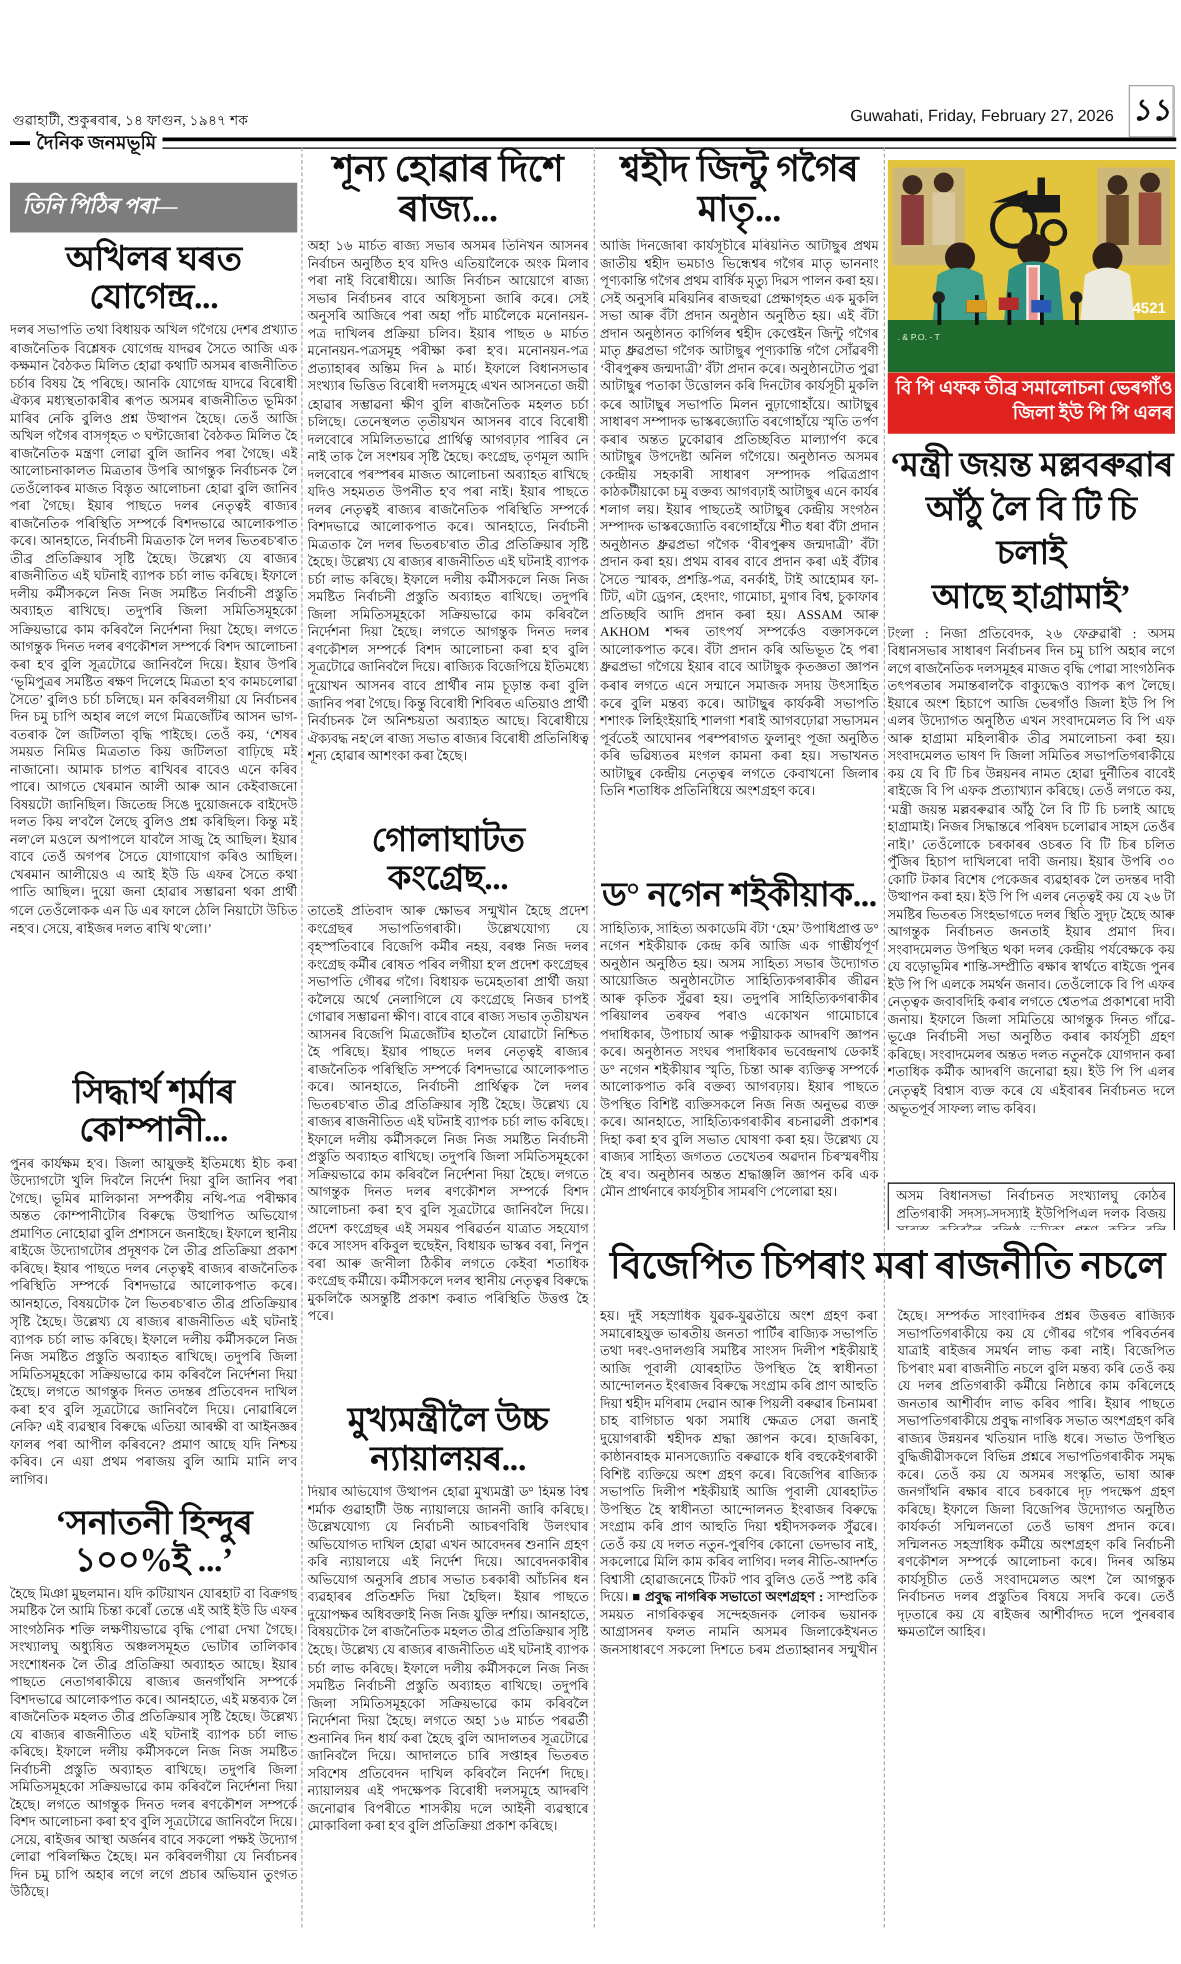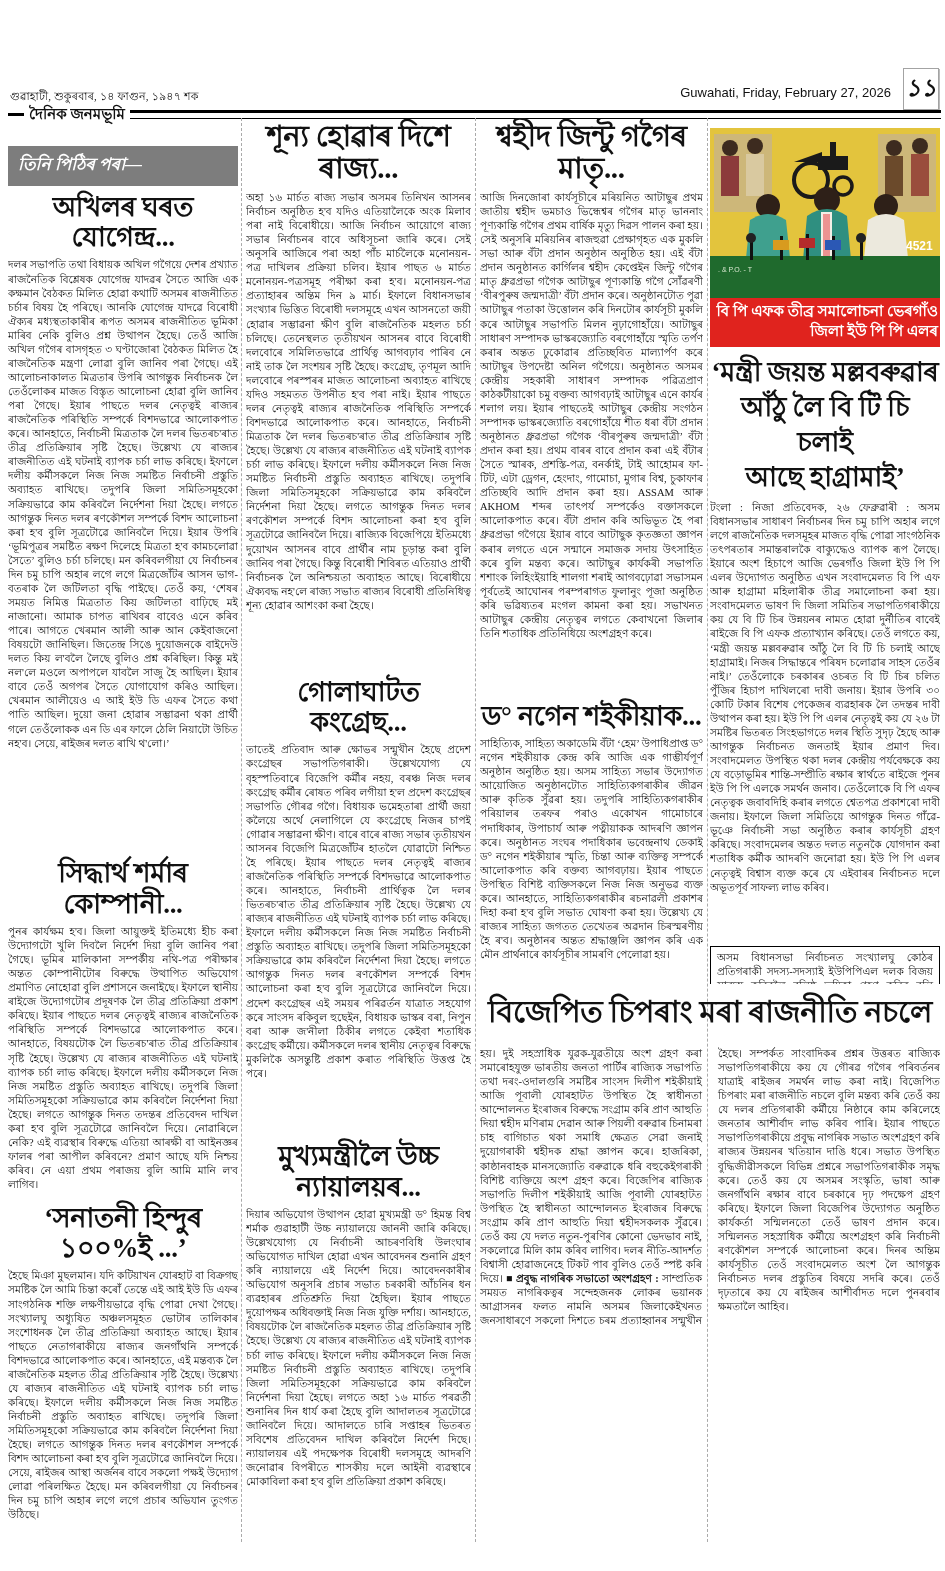--- a/index.html
+++ b/index.html
@@ -56,21 +56,21 @@
   <div class="body" style="height:592px;">দলৰ সভাপতি তথা বিধায়ক অখিল গগৈয়ে দেশৰ প্ৰখ্যাত ৰাজনৈতিক বিশ্লেষক যোগেন্দ্ৰ যাদৱৰ সৈতে আজি এক কক্ষমান বৈঠকত মিলিত হোৱা কথাটি অসমৰ ৰাজনীতিত চৰ্চাৰ বিষয় হৈ পৰিছে। আনকি যোগেন্দ্ৰ যাদৱে বিৰোধী ঐক্যৰ মধ্যস্থতাকাৰীৰ ৰূপত অসমৰ ৰাজনীতিত ভূমিকা মাৰিব নেকি বুলিও প্ৰশ্ন উত্থাপন হৈছে। তেওঁ আজি অখিল গগৈৰ বাসগৃহত ৩ ঘণ্টাজোৰা বৈঠকত মিলিত হৈ ৰাজনৈতিক মন্ত্ৰণা লোৱা বুলি জানিব পৰা গৈছে। এই আলোচনাকালত মিত্ৰতাৰ উপৰি আগন্তুক নিৰ্বাচনক লৈ তেওঁলোকৰ মাজত বিস্তৃত আলোচনা হোৱা বুলি জানিব পৰা গৈছে। ইয়াৰ পাছতে দলৰ নেতৃত্বই ৰাজ্যৰ ৰাজনৈতিক পৰিস্থিতি সম্পৰ্কে বিশদভাৱে আলোকপাত কৰে। আনহাতে, নিৰ্বাচনী মিত্ৰতাক লৈ দলৰ ভিতৰচ'ৰাত তীব্ৰ প্ৰতিক্ৰিয়াৰ সৃষ্টি হৈছে। উল্লেখ্য যে ৰাজ্যৰ ৰাজনীতিত এই ঘটনাই ব্যাপক চৰ্চা লাভ কৰিছে। ইফালে দলীয় কৰ্মীসকলে নিজ নিজ সমষ্টিত নিৰ্বাচনী প্ৰস্তুতি অব্যাহত ৰাখিছে। তদুপৰি জিলা সমিতিসমূহকো সক্ৰিয়ভাৱে কাম কৰিবলৈ নিৰ্দেশনা দিয়া হৈছে। লগতে আগন্তুক দিনত দলৰ ৰণকৌশল সম্পৰ্কে বিশদ আলোচনা কৰা হ'ব বুলি সূত্ৰটোৱে জানিবলৈ দিয়ে। ইয়াৰ উপৰি ‘ভূমিপুত্ৰৰ সমষ্টিত ৰক্ষণ দিলেহে মিত্ৰতা হ'ব কামচলোৱা সৈতে’ বুলিও চৰ্চা চলিছে। মন কৰিবলগীয়া যে নিৰ্বাচনৰ দিন চমু চাপি অহাৰ লগে লগে মিত্ৰজোঁটৰ আসন ভাগ-বতৰাক লৈ জটিলতা বৃদ্ধি পাইছে। তেওঁ কয়, ‘শেষৰ সময়ত নিমিত্ত মিত্ৰতাত কিয় জটিলতা বাঢ়িছে মই নাজানো। আমাক চাপত ৰাখিবৰ বাবেও এনে কৰিব পাৰে। আগতে খেৰমান আলী আৰু আন কেইবাজনো বিষয়টো জানিছিল। জিতেন্দ্ৰ সিঙে দুয়োজনকে বাইদেউ দলত কিয় ল'বলৈ লৈছে বুলিও প্ৰশ্ন কৰিছিল। কিন্তু মই নল'লে মওলে অপাপলে যাবলৈ সাজু হৈ আছিল। ইয়াৰ বাবে তেওঁ অগপৰ সৈতে যোগাযোগ কৰিও আছিল। খেৰমান আলীয়েও এ আই ইউ ডি এফৰ সৈতে কথা পাতি আছিল। দুয়ো জনা হোৱাৰ সম্ভাৱনা থকা প্ৰাৰ্থী গলে তেওঁলোকক এন ডি এৰ ফালে ঠেলি নিয়াটো উচিত নহ'ব। সেয়ে, ৰাইজৰ দলত ৰাখি থ'লো।’</div>
   <h2 class="headline h-27" style="margin-top:8px;">সিদ্ধাৰ্থ শৰ্মাৰ কোম্পানী...</h2>
   <div class="body" style="height:268px;">পুনৰ কাৰ্যক্ষম হ'ব। জিলা আয়ুক্তই ইতিমধ্যে হীচ কৰা উদ্যোগটো খুলি দিবলৈ নিৰ্দেশ দিয়া বুলি জানিব পৰা গৈছে। ভূমিৰ মালিকানা সম্পৰ্কীয় নথি-পত্ৰ পৰীক্ষাৰ অন্তত কোম্পানীটোৰ বিৰুদ্ধে উত্থাপিত অভিযোগ প্ৰমাণিত নোহোৱা বুলি প্ৰশাসনে জনাইছে। ইফালে স্থানীয় ৰাইজে উদ্যোগটোৰ প্ৰদূষণক লৈ তীব্ৰ প্ৰতিক্ৰিয়া প্ৰকাশ কৰিছে। ইয়াৰ পাছতে দলৰ নেতৃত্বই ৰাজ্যৰ ৰাজনৈতিক পৰিস্থিতি সম্পৰ্কে বিশদভাৱে আলোকপাত কৰে। আনহাতে, বিষয়টোক লৈ ভিতৰচ'ৰাত তীব্ৰ প্ৰতিক্ৰিয়াৰ সৃষ্টি হৈছে। উল্লেখ্য যে ৰাজ্যৰ ৰাজনীতিত এই ঘটনাই ব্যাপক চৰ্চা লাভ কৰিছে। ইফালে দলীয় কৰ্মীসকলে নিজ নিজ সমষ্টিত প্ৰস্তুতি অব্যাহত ৰাখিছে। তদুপৰি জিলা সমিতিসমূহকো সক্ৰিয়ভাৱে কাম কৰিবলৈ নিৰ্দেশনা দিয়া হৈছে। লগতে আগন্তুক দিনত তদন্তৰ প্ৰতিবেদন দাখিল কৰা হ'ব বুলি সূত্ৰটোৱে জানিবলৈ দিয়ে। নোৱাৰিলে নেকি? এই ব্যৱস্থাৰ বিৰুদ্ধে এতিয়া আৰক্ষী বা আইনজ্ঞৰ ফালৰ পৰা আপীল কৰিবনে? প্ৰমাণ আছে যদি নিশ্চয় কৰিব। নে এয়া প্ৰথম পৰাজয় বুলি আমি মানি ল'ব লাগিব।</div>
   <h2 class="headline h-27" style="margin-top:10px;">‘সনাতনী হিন্দুৰ ১০০%ই ...’</h2>
   <div class="body" style="height:344px;">হৈছে মিঞা মুছলমান। যদি কটিয়াখন যোৰহাট বা বিক্ৰগছ সমষ্টিক লৈ আমি চিন্তা কৰোঁ তেন্তে এই আই ইউ ডি এফৰ সাংগঠনিক শক্তি লক্ষণীয়ভাৱে বৃদ্ধি পোৱা দেখা গৈছে। সংখ্যালঘু অধ্যুষিত অঞ্চলসমূহত ভোটাৰ তালিকাৰ সংশোধনক লৈ তীব্ৰ প্ৰতিক্ৰিয়া অব্যাহত আছে। ইয়াৰ পাছতে নেতাগৰাকীয়ে ৰাজ্যৰ জনগাঁথনি সম্পৰ্কে বিশদভাৱে আলোকপাত কৰে। আনহাতে, এই মন্তব্যক লৈ ৰাজনৈতিক মহলত তীব্ৰ প্ৰতিক্ৰিয়াৰ সৃষ্টি হৈছে। উল্লেখ্য যে ৰাজ্যৰ ৰাজনীতিত এই ঘটনাই ব্যাপক চৰ্চা লাভ কৰিছে। ইফালে দলীয় কৰ্মীসকলে নিজ নিজ সমষ্টিত নিৰ্বাচনী প্ৰস্তুতি অব্যাহত ৰাখিছে। তদুপৰি জিলা সমিতিসমূহকো সক্ৰিয়ভাৱে কাম কৰিবলৈ নিৰ্দেশনা দিয়া হৈছে। লগতে আগন্তুক দিনত দলৰ ৰণকৌশল সম্পৰ্কে বিশদ আলোচনা কৰা হ'ব বুলি সূত্ৰটোৱে জানিবলৈ দিয়ে। সেয়ে, ৰাইজৰ আস্থা অৰ্জনৰ বাবে সকলো পক্ষই উদ্যোগ লোৱা পৰিলক্ষিত হৈছে। মন কৰিবলগীয়া যে নিৰ্বাচনৰ দিন চমু চাপি অহাৰ লগে লগে প্ৰচাৰ অভিযান তুংগত উঠিছে।</div>
 </div>
 
 <div class="abs col" style="left:246px;top:118px;width:225px;height:1420px;">
   <h2 class="headline h-29">শূন্য হোৱাৰ দিশে ৰাজ্য...</h2>
   <div class="body" style="height:462px;">অহা ১৬ মাৰ্চত ৰাজ্য সভাৰ অসমৰ তিনিখন আসনৰ নিৰ্বাচন অনুষ্ঠিত হ'ব যদিও এতিয়ালৈকে অংক মিলাব পৰা নাই বিৰোধীয়ে। আজি নিৰ্বাচন আয়োগে ৰাজ্য সভাৰ নিৰ্বাচনৰ বাবে অধিসূচনা জাৰি কৰে। সেই অনুসৰি আজিৰে পৰা অহা পাঁচ মাৰ্চলৈকে মনোনয়ন-পত্ৰ দাখিলৰ প্ৰক্ৰিয়া চলিব। ইয়াৰ পাছত ৬ মাৰ্চত মনোনয়ন-পত্ৰসমূহ পৰীক্ষা কৰা হ'ব। মনোনয়ন-পত্ৰ প্ৰত্যাহাৰৰ অন্তিম দিন ৯ মাৰ্চ। ইফালে বিধানসভাৰ সংখ্যাৰ ভিত্তিত বিৰোধী দলসমূহে এখন আসনতো জয়ী হোৱাৰ সম্ভাৱনা ক্ষীণ বুলি ৰাজনৈতিক মহলত চৰ্চা চলিছে। তেনেস্থলত তৃতীয়খন আসনৰ বাবে বিৰোধী দলবোৰে সমিলিতভাৱে প্ৰাৰ্থিত্ব আগবঢ়াব পাৰিব নে নাই তাক লৈ সংশয়ৰ সৃষ্টি হৈছে। কংগ্ৰেছ, তৃণমূল আদি দলবোৰে পৰস্পৰৰ মাজত আলোচনা অব্যাহত ৰাখিছে যদিও সহমতত উপনীত হ'ব পৰা নাই। ইয়াৰ পাছতে দলৰ নেতৃত্বই ৰাজ্যৰ ৰাজনৈতিক পৰিস্থিতি সম্পৰ্কে বিশদভাৱে আলোকপাত কৰে। আনহাতে, নিৰ্বাচনী মিত্ৰতাক লৈ দলৰ ভিতৰচ'ৰাত তীব্ৰ প্ৰতিক্ৰিয়াৰ সৃষ্টি হৈছে। উল্লেখ্য যে ৰাজ্যৰ ৰাজনীতিত এই ঘটনাই ব্যাপক চৰ্চা লাভ কৰিছে। ইফালে দলীয় কৰ্মীসকলে নিজ নিজ সমষ্টিত নিৰ্বাচনী প্ৰস্তুতি অব্যাহত ৰাখিছে। তদুপৰি জিলা সমিতিসমূহকো সক্ৰিয়ভাৱে কাম কৰিবলৈ নিৰ্দেশনা দিয়া হৈছে। লগতে আগন্তুক দিনত দলৰ ৰণকৌশল সম্পৰ্কে বিশদ আলোচনা কৰা হ'ব বুলি সূত্ৰটোৱে জানিবলৈ দিয়ে। ৰাজ্যিক বিজেপিয়ে ইতিমধ্যে দুয়োখন আসনৰ বাবে প্ৰাৰ্থীৰ নাম চূড়ান্ত কৰা বুলি জানিব পৰা গৈছে। কিন্তু বিৰোধী শিবিৰত এতিয়াও প্ৰাৰ্থী নিৰ্বাচনক লৈ অনিশ্চয়তা অব্যাহত আছে। বিৰোধীয়ে ঐক্যবদ্ধ নহ'লে ৰাজ্য সভাত ৰাজ্যৰ বিৰোধী প্ৰতিনিধিত্ব শূন্য হোৱাৰ আশংকা কৰা হৈছে।</div>
-  <h2 class="headline h-27" style="margin-top:24px;">গোলাঘাটত কংগ্ৰেছ...</h2>
+  <h2 class="headline h-27" style="margin-top:4px;">গোলাঘাটত কংগ্ৰেছ...</h2>
   <div class="body" style="height:390px;">তাতেই প্ৰতিবাদ আৰু ক্ষোভৰ সন্মুখীন হৈছে প্ৰদেশ কংগ্ৰেছৰ সভাপতিগৰাকী। উল্লেখযোগ্য যে বৃহস্পতিবাৰে বিজেপি কৰ্মীৰ নহয়, বৰঞ্চ নিজ দলৰ কংগ্ৰেছ কৰ্মীৰ ৰোষত পৰিব লগীয়া হ'ল প্ৰদেশ কংগ্ৰেছৰ সভাপতি গৌৰৱ গগৈ। বিধায়ক ভমেহতাৰা প্ৰাৰ্থী জয়া কলৈয়ে অৰ্থে নেলাগিলে যে কংগ্ৰেছে নিজৰ চাপই গোৱাৰ সম্ভাৱনা ক্ষীণ। বাৰে বাৰে ৰাজ্য সভাৰ তৃতীয়খন আসনৰ বিজেপি মিত্ৰজোঁটৰ হাতলৈ যোৱাটো নিশ্চিত হৈ পৰিছে। ইয়াৰ পাছতে দলৰ নেতৃত্বই ৰাজ্যৰ ৰাজনৈতিক পৰিস্থিতি সম্পৰ্কে বিশদভাৱে আলোকপাত কৰে। আনহাতে, নিৰ্বাচনী প্ৰাৰ্থিত্বক লৈ দলৰ ভিতৰচ'ৰাত তীব্ৰ প্ৰতিক্ৰিয়াৰ সৃষ্টি হৈছে। উল্লেখ্য যে ৰাজ্যৰ ৰাজনীতিত এই ঘটনাই ব্যাপক চৰ্চা লাভ কৰিছে। ইফালে দলীয় কৰ্মীসকলে নিজ নিজ সমষ্টিত নিৰ্বাচনী প্ৰস্তুতি অব্যাহত ৰাখিছে। তদুপৰি জিলা সমিতিসমূহকো সক্ৰিয়ভাৱে কাম কৰিবলৈ নিৰ্দেশনা দিয়া হৈছে। লগতে আগন্তুক দিনত দলৰ ৰণকৌশল সম্পৰ্কে বিশদ আলোচনা কৰা হ'ব বুলি সূত্ৰটোৱে জানিবলৈ দিয়ে। প্ৰদেশ কংগ্ৰেছৰ এই সময়ৰ পৰিৱৰ্তন যাত্ৰাত সহযোগ কৰে সাংসদ ৰকিবুল হুছেইন, বিধায়ক ভাস্কৰ বৰা, নিপুন বৰা আৰু জ'নীলা ঠিকীৰ লগতে কেইবা শতাধিক কংগ্ৰেছ কৰ্মীয়ে। কৰ্মীসকলে দলৰ স্থানীয় নেতৃত্বৰ বিৰুদ্ধে মুকলিকৈ অসন্তুষ্টি প্ৰকাশ কৰাত পৰিস্থিতি উত্তপ্ত হৈ পৰে।</div>
   <h2 class="headline h-25" style="margin-top:8px;">মুখ্যমন্ত্ৰীলৈ উচ্চ ন্যায়ালয়ৰ...</h2>
   <div class="body" style="height:392px;">দিয়াৰ অভিযোগ উত্থাপন হোৱা মুখ্যমন্ত্ৰী ড° হিমন্ত বিশ্ব শৰ্মাক গুৱাহাটী উচ্চ ন্যায়ালয়ে জাননী জাৰি কৰিছে। উল্লেখযোগ্য যে নিৰ্বাচনী আচৰণবিধি উলংঘাৰ অভিযোগত দাখিল হোৱা এখন আবেদনৰ শুনানি গ্ৰহণ কৰি ন্যায়ালয়ে এই নিৰ্দেশ দিয়ে। আবেদনকাৰীৰ অভিযোগ অনুসৰি প্ৰচাৰ সভাত চৰকাৰী আঁচনিৰ ধন ব্যৱহাৰৰ প্ৰতিশ্ৰুতি দিয়া হৈছিল। ইয়াৰ পাছতে দুয়োপক্ষৰ অধিবক্তাই নিজ নিজ যুক্তি দৰ্শায়। আনহাতে, বিষয়টোক লৈ ৰাজনৈতিক মহলত তীব্ৰ প্ৰতিক্ৰিয়াৰ সৃষ্টি হৈছে। উল্লেখ্য যে ৰাজ্যৰ ৰাজনীতিত এই ঘটনাই ব্যাপক চৰ্চা লাভ কৰিছে। ইফালে দলীয় কৰ্মীসকলে নিজ নিজ সমষ্টিত নিৰ্বাচনী প্ৰস্তুতি অব্যাহত ৰাখিছে। তদুপৰি জিলা সমিতিসমূহকো সক্ৰিয়ভাৱে কাম কৰিবলৈ নিৰ্দেশনা দিয়া হৈছে। লগতে অহা ১৬ মাৰ্চত পৰৱৰ্তী শুনানিৰ দিন ধাৰ্য কৰা হৈছে বুলি আদালতৰ সূত্ৰটোৱে জানিবলৈ দিয়ে। আদালতে চাৰি সপ্তাহৰ ভিতৰত সবিশেষ প্ৰতিবেদন দাখিল কৰিবলৈ নিৰ্দেশ দিছে। ন্যায়ালয়ৰ এই পদক্ষেপক বিৰোধী দলসমূহে আদৰণি জনোৱাৰ বিপৰীতে শাসকীয় দলে আইনী ব্যৱস্থাৰে মোকাবিলা কৰা হ'ব বুলি প্ৰতিক্ৰিয়া প্ৰকাশ কৰিছে।</div>
 </div>
 
 <div class="abs col" style="left:480px;top:118px;width:223px;height:860px;">
   <h2 class="headline h-29">শ্বহীদ জিন্টু গগৈৰ মাতৃ...</h2>
   <div class="body" style="height:500px;">আজি দিনজোৰা কাৰ্যসূচীৰে মৰিয়নিত আটাছুৰ প্ৰথম জাতীয় শ্বহীদ ভমচাও ভিন্ধেশ্বৰ গগৈৰ মাতৃ ভাননাং পূণ্যকান্তি গগৈৰ প্ৰথম বাৰ্ষিক মৃত্যু দিৱস পালন কৰা হয়। সেই অনুসৰি মৰিয়নিৰ ৰাজহুৱা প্ৰেক্ষাগৃহত এক মুকলি সভা আৰু বঁটা প্ৰদান অনুষ্ঠান অনুষ্ঠিত হয়। এই বঁটা প্ৰদান অনুষ্ঠানত কাৰ্গিলৰ শ্বহীদ কেপ্তেইন জিন্টু গগৈৰ মাতৃ ধ্ৰুৱপ্ৰভা গগৈক আটাছুৰ পূণ্যকান্তি গগৈ সোঁৱৰণী ‘বীৰপুৰুষ জন্মদাত্ৰী’ বঁটা প্ৰদান কৰে। অনুষ্ঠানটোত পুৱা আটাছুৰ পতাকা উত্তোলন কৰি দিনটোৰ কাৰ্যসূচী মুকলি কৰে আটাছুৰ সভাপতি মিলন নুঢ়াগোহাঁয়ে। আটাছুৰ সাধাৰণ সম্পাদক ভাস্কৰজ্যোতি বৰগোহাঁয়ে স্মৃতি তৰ্পণ কৰাৰ অন্তত ঢুকোৱাৰ প্ৰতিচ্ছবিত মাল্যাৰ্পণ কৰে আটাছুৰ উপদেষ্টা অনিল গগৈয়ে। অনুষ্ঠানত অসমৰ কেন্দ্ৰীয় সহকাৰী সাধাৰণ সম্পাদক পৱিত্ৰপ্ৰাণ কাঠকটীয়াকো চমু বক্তব্য আগবঢ়াই আটাছুৰ এনে কাৰ্যৰ শলাগ লয়। ইয়াৰ পাছতেই আটাছুৰ কেন্দ্ৰীয় সংগঠন সম্পাদক ভাস্কৰজ্যোতি বৰগোহাঁয়ে শীত ধৰা বঁটা প্ৰদান অনুষ্ঠানত ধ্ৰুৱপ্ৰভা গগৈক ‘বীৰপুৰুষ জন্মদাত্ৰী’ বঁটা প্ৰদান কৰা হয়। প্ৰথম বাৰৰ বাবে প্ৰদান কৰা এই বঁটাৰ সৈতে স্মাৰক, প্ৰশস্তি-পত্ৰ, বনৰ্কাই, টাই আহোমৰ ফা-টিট, এটা ড্ৰেগন, হেংদাং, গামোচা, মুগাৰ বিশ্ব, চুকাফাৰ প্ৰতিচ্ছবি আদি প্ৰদান কৰা হয়। ASSAM আৰু AKHOM শব্দৰ তাৎপৰ্য সম্পৰ্কেও বক্তাসকলে আলোকপাত কৰে। বঁটা প্ৰদান কৰি অভিভূত হৈ পৰা ধ্ৰুৱপ্ৰভা গগৈয়ে ইয়াৰ বাবে আটাছুক কৃতজ্ঞতা জ্ঞাপন কৰাৰ লগতে এনে সন্মানে সমাজক সদায় উৎসাহিত কৰে বুলি মন্তব্য কৰে। আটাছুৰ কাৰ্যকৰী সভাপতি শশাংক লিহিংইয়াহি শালগা শৰাই আগবঢ়োৱা সভাসমন পূৰ্বতেই আঘোনৰ পৰম্পৰাগত ফুলানুং পূজা অনুষ্ঠিত কৰি ভৱিষ্যতৰ মংগল কামনা কৰা হয়। সভাখনত আটাছুৰ কেন্দ্ৰীয় নেতৃত্বৰ লগতে কেবাখনো জিলাৰ তিনি শতাধিক প্ৰতিনিধিয়ে অংশগ্ৰহণ কৰে।</div>
   <h2 class="headline h-27" style="margin-top:10px;">ড° নগেন শইকীয়াক...</h2>
   <div class="body" style="height:246px;">সাহিত্যিক, সাহিত্য অকাডেমি বঁটা ‘হেম’ উপাধিপ্ৰাপ্ত ড° নগেন শইকীয়াক কেন্দ্ৰ কৰি আজি এক গাম্ভীৰ্যপূৰ্ণ অনুষ্ঠান অনুষ্ঠিত হয়। অসম সাহিত্য সভাৰ উদ্যোগত আয়োজিত অনুষ্ঠানটোত সাহিত্যিকগৰাকীৰ জীৱন আৰু কৃতিক সুঁৱৰা হয়। তদুপৰি সাহিত্যিকগৰাকীৰ পৰিয়ালৰ তৰফৰ পৰাও একোখন গামোচাৰে পদাধিকাৰ, উপাচাৰ্য আৰু পত্নীয়াকক আদৰণি জ্ঞাপন কৰে। অনুষ্ঠানত সংঘৰ পদাধিকাৰ ভবেন্দ্ৰনাথ ডেকাই ড° নগেন শইকীয়াৰ স্মৃতি, চিন্তা আৰু ব্যক্তিত্ব সম্পৰ্কে আলোকপাত কৰি বক্তব্য আগবঢ়ায়। ইয়াৰ পাছতে উপস্থিত বিশিষ্ট ব্যক্তিসকলে নিজ নিজ অনুভৱ ব্যক্ত কৰে। আনহাতে, সাহিত্যিকগৰাকীৰ ৰচনাৱলী প্ৰকাশৰ দিহা কৰা হ'ব বুলি সভাত ঘোষণা কৰা হয়। উল্লেখ্য যে ৰাজ্যৰ সাহিত্য জগতত তেখেতৰ অৱদান চিৰস্মৰণীয় হৈ ৰ'ব। অনুষ্ঠানৰ অন্তত শ্ৰদ্ধাঞ্জলি জ্ঞাপন কৰি এক মৌন প্ৰাৰ্থনাৰে কাৰ্যসূচীৰ সামৰণি পেলোৱা হয়।</div>

